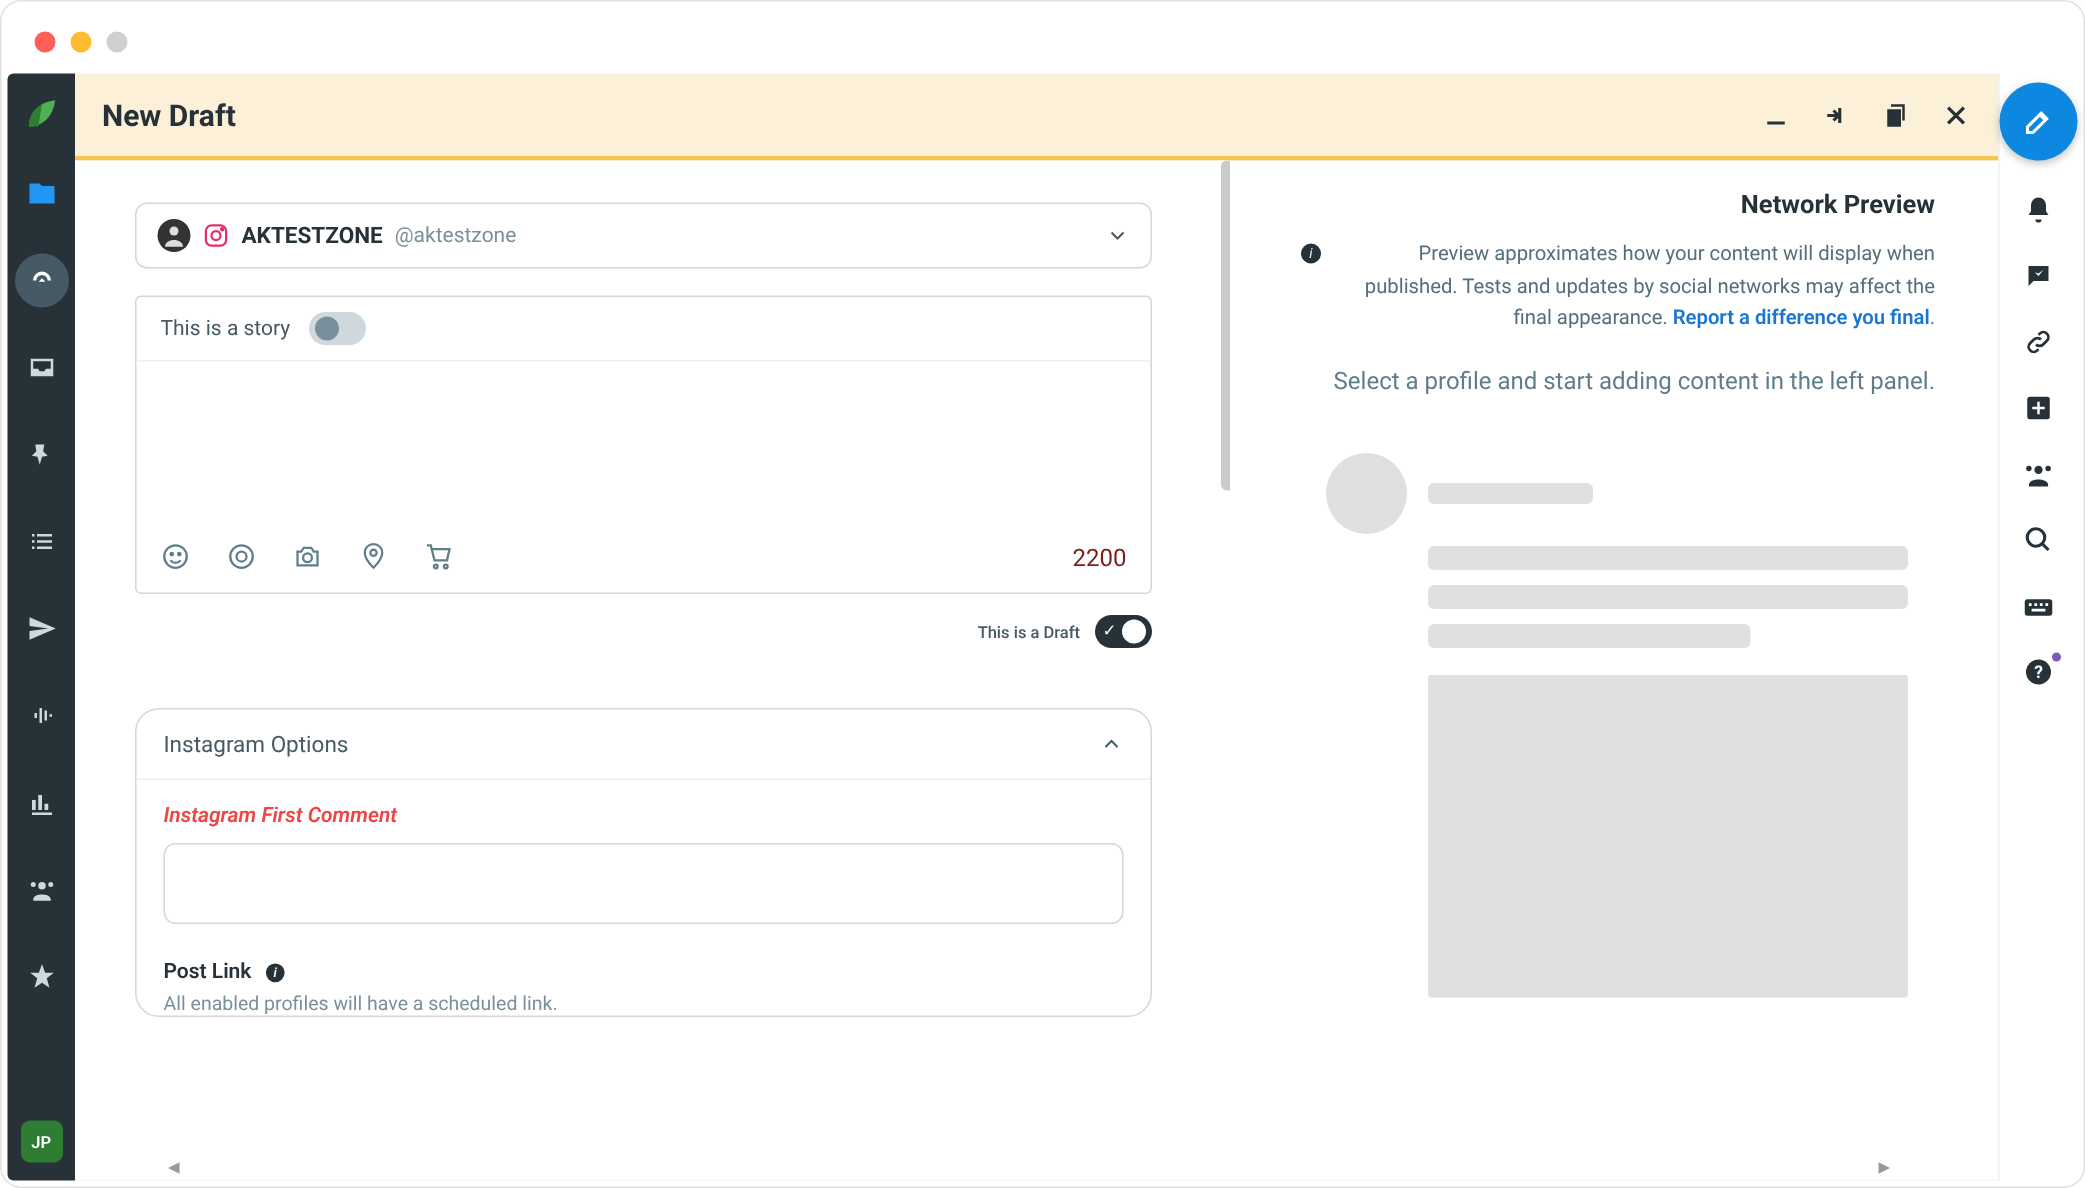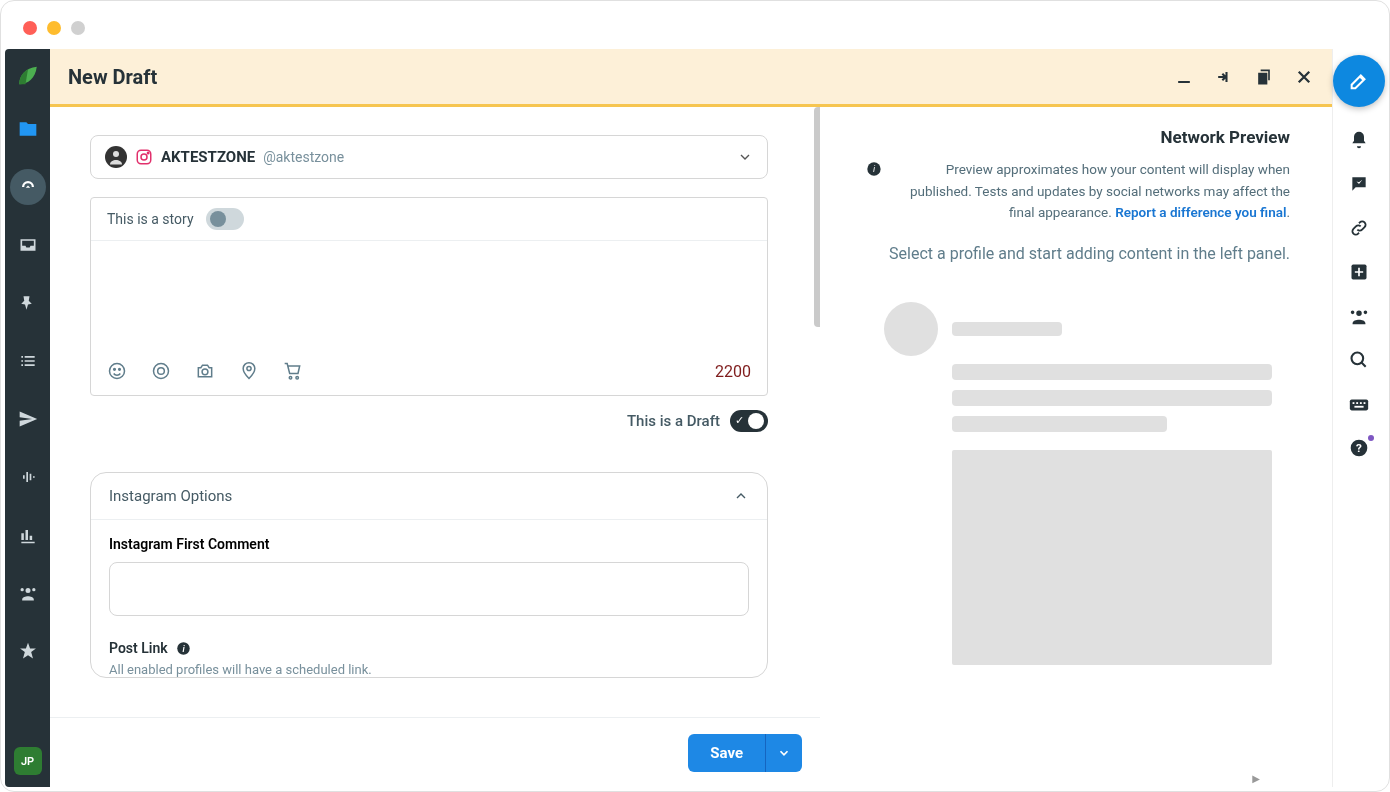--- a/index.html
+++ b/index.html
@@ -43,25 +43,25 @@
   .toggle-knob { width: 16px; height: 16px; border-radius: 50%; background: #78909c; position: absolute; top: 3px; left: 4px; }
   .toggle.on { background: #263238; }
   .toggle.on .toggle-knob { left: 18px; background:#fff; }
   .toggle.on .toggle-check { position:absolute; left:5px; top:4px; color:#fff; font-size:11px; }
   .textarea-zone { height: 110px; }
   .toolbar-row { display: flex; align-items: center; justify-content: space-between; padding: 10px 16px 14px; }
   .tool-icons { display: flex; gap: 24px; color: #607d8b; }
   .tool-icon { cursor: pointer; }
   .char-count { color: #7f1d1d; font-size: 16px; }
   .draft-row { display: flex; justify-content: flex-end; align-items: center; gap: 10px; margin-top: 14px; }
-  .draft-label { color: #455a64; font-size: 15px; font-weight: 500; }
+  .draft-label { color: #455a64; font-size: 11px; font-weight: 500; }
   .options-panel { border: 1px solid #d6d6d6; border-radius: 16px; margin-top: 40px; }
   .options-head { padding: 14px 18px; display: flex; justify-content: space-between; align-items: center; color: #455a64; font-size: 15px; border-bottom: 1px solid #eceff1; cursor:pointer; }
   .options-body { padding: 16px 18px 0 18px; }
-  .opt-label { color: #000000; font-weight: 600; font-size: 14px; margin-bottom: 10px; }
+  .opt-label { color: #ef4444; font-weight: 600; font-size: 14px; margin-bottom: 10px; font-style: italic; }
   .opt-input { width: 100%; height: 54px; border: 1px solid #d6d6d6; border-radius: 8px; }
   .post-link-row { margin-top: 24px; display: flex; align-items: center; gap: 8px; color: #263238; font-weight: 600; font-size: 14px; }
   .post-link-desc { color: #78909c; font-size: 13px; margin-top: 6px; }
   .footer-bar { position: absolute; bottom: 0; left: 0; right: 0; height: 70px; background: #fff; border-top: 1px solid #eceff1; display: flex; align-items: center; justify-content: flex-end; padding-right: 18px; z-index: 10; width:770px;}
   .save-group { display: flex; }
   .save-btn { background: #1e88e5; color: #fff; font-weight: 700; font-size: 15px; padding: 10px 22px; border-radius: 6px 0 0 6px; border:none; cursor:pointer; border-right: 1px solid #1565c0; }
   .save-drop { background: #1e88e5; color: #fff; width: 36px; border-radius: 0 6px 6px 0; display:flex; align-items:center; justify-content:center; cursor:pointer; }
   
   .preview-col { flex: 1; background: #ffffff; padding: 20px 42px 31px 46px; overflow:hidden;text-align:right; }
   .preview-title { font-size: 17px; font-weight: 700; color: #263238; margin-bottom: 12px; }
@@ -293,30 +293,20 @@
                         <circle cx="12" cy="12" r="10"></circle>
                         <text x="12" y="17" text-anchor="middle" fill="#fff" font-size="14" font-family="serif" font-style="italic">i</text>
                       </svg>
                   </span>
                 </div>
                 <div class="post-link-desc">All enabled profiles will have a scheduled link.</div>
               </div>
             </div>
 
           </div>
-          <div class="footer-bar">
-            <div class="save-group">
-              <button class="save-btn">Save</button>
-              <div class="save-drop">
-                <svg width="14" height="14" viewBox="0 0 24 24" fill="none" stroke="#fff" stroke-width="3">
-                    <path d="M6 9l6 6 6-6"></path>
-                  </svg>
-              </div>
-            </div>
-          </div>
         </div>
 
         <div class="preview-col">
           <div class="preview-title">Network Preview</div>
           <div class="preview-info">
             <span class="info-icon">
               <svg width="16" height="16" viewBox="0 0 24 24" fill="#263238">
                   <circle cx="12" cy="12" r="10"></circle>
                   <text x="12" y="17" text-anchor="middle" fill="#eee" font-size="14" font-family="serif" font-style="italic">i</text>
                 </svg>

